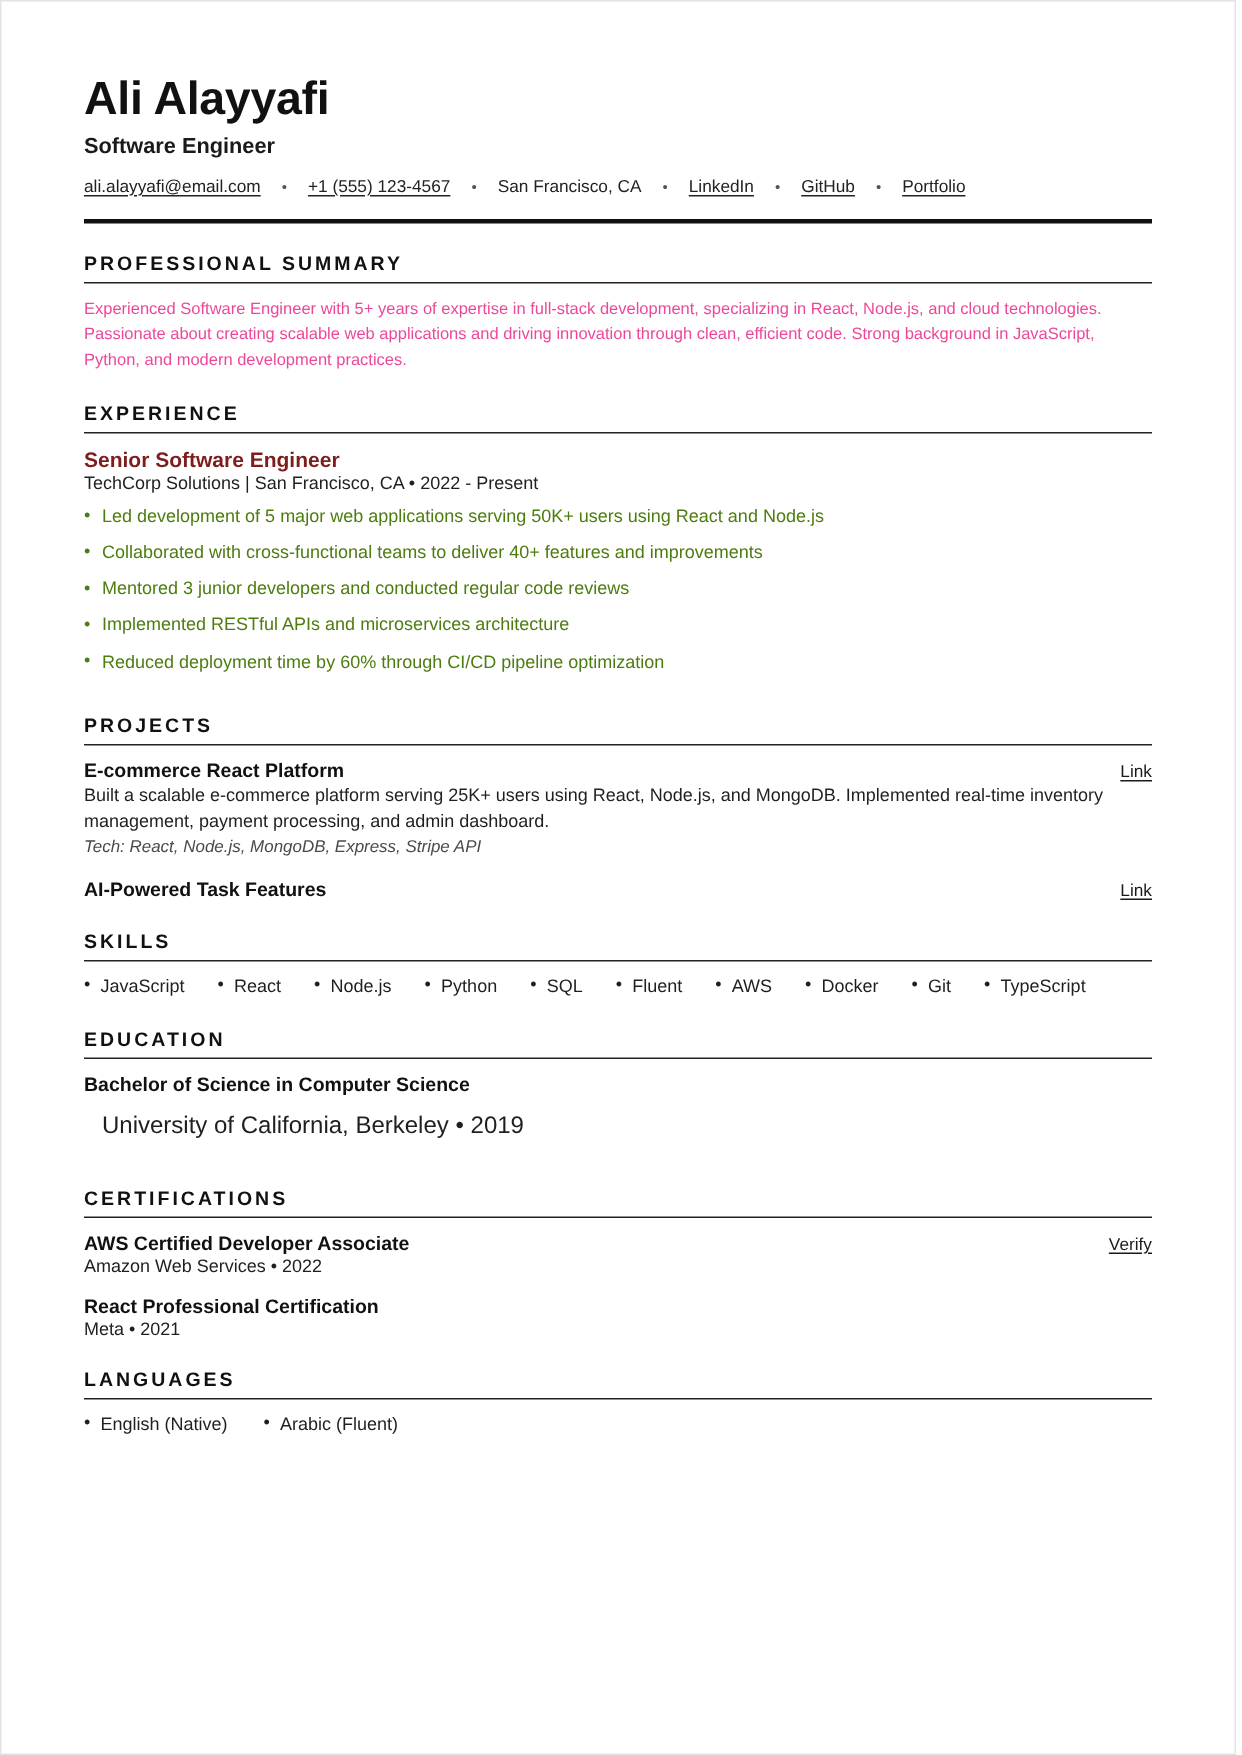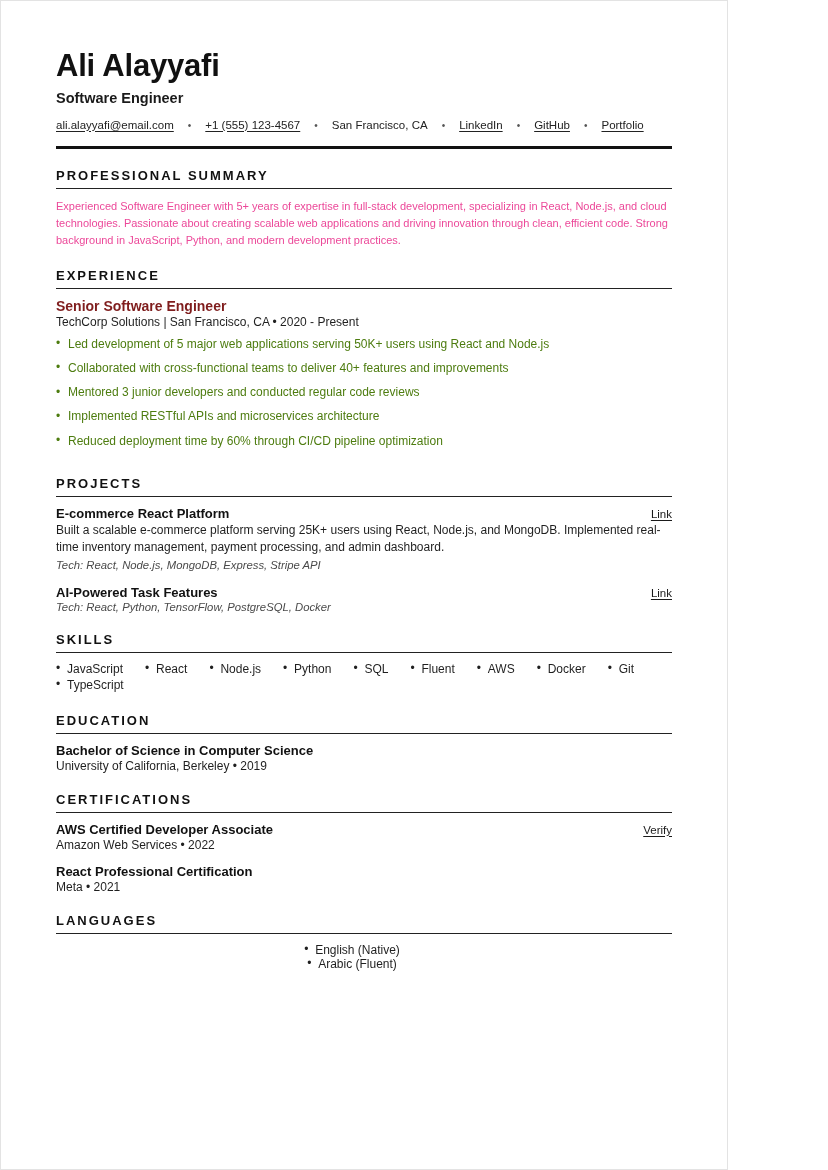--- a/index.html
+++ b/index.html
@@ -10,21 +10,21 @@
   }
   body {
     width: 828px;
     height: 1170px;
     font-family: "Liberation Sans", sans-serif;
     color: #1a1a1a;
     -webkit-font-smoothing: antialiased;
   }
 
   .page {
-    width: 728px;
+    width: 824px;
     height: 1170px;
     background: #ffffff;
     border: 1px solid #e3e3e3;
     padding: 48px 55px 0 55px;
     position: relative;
   }
 
   
   .resume-header { padding-bottom: 0; }
   .full-name {
@@ -180,22 +180,22 @@
   }
 
   
   .edu-degree {
     font-size: 13px;
     font-weight: bold;
     margin: 0 0 1px 0;
     color: #111111;
   }
   .edu-meta {
-    font-size: 12px;
-    margin: 0;
+    font-size: 16px;
+    margin: 12px;
     color: #1f1f1f;
   }
 
   
   .cert { margin-bottom: 12px; }
   .cert:last-child { margin-bottom: 0; }
   .cert-top {
     display: flex;
     justify-content: space-between;
     align-items: baseline;
@@ -209,22 +209,21 @@
   .cert-meta {
     font-size: 12px;
     color: #1f1f1f;
     margin: 0;
   }
 
   
   .lang-row {
     display: flex;
     flex-wrap: wrap;
-    align-items: center;
-    flex-direction: column;
+    align-items: flex-end;
   }
   .lang-item {
     font-size: 12px;
     color: #1f1f1f;
     margin-right: 24px;
     padding-left: 11px;
     position: relative;
     white-space: nowrap;
   }
   .lang-item::before {
@@ -263,21 +262,21 @@
     <hr class="section-rule">
     <p class="summary-text">Experienced Software Engineer with 5+ years of expertise in full-stack development, specializing in React, Node.js, and cloud technologies. Passionate about creating scalable web applications and driving innovation through clean, efficient code. Strong background in JavaScript, Python, and modern development practices.</p>
   </div>
 
   <div class="section">
     <div class="section-title">EXPERIENCE</div>
     <hr class="section-rule">
     <div id="experience-list">
         <div class="job">
           <div class="job-heading">Senior Software Engineer</div>
-          <div class="job-meta">TechCorp Solutions | San Francisco, CA • 2020 - Present</div>
+          <div class="job-meta">TechCorp Solutions | San Francisco, CA • 2022 - Present</div>
           <ul class="bullet-list">
             <li>Led development of 5 major web applications serving 50K+ users using React and Node.js</li>
             <li>Collaborated with cross-functional teams to deliver 40+ features and improvements</li>
             <li>Mentored 3 junior developers and conducted regular code reviews</li>
             <li>Implemented RESTful APIs and microservices architecture</li>
             <li>Reduced deployment time by 60% through CI/CD pipeline optimization</li>
           </ul>
         </div>
       </div>
   </div>
@@ -292,21 +291,20 @@
             <span class="project-link">Link</span>
           </div>
           <p class="project-desc">Built a scalable e-commerce platform serving 25K+ users using React, Node.js, and MongoDB. Implemented real-time inventory management, payment processing, and admin dashboard.</p>
           <p class="project-tech">Tech: React, Node.js, MongoDB, Express, Stripe API</p>
         </div>
         <div class="project">
           <div class="project-top">
             <span class="project-name">AI-Powered Task Features</span>
             <span class="project-link">Link</span>
           </div>
-          <p class="project-tech">Tech: React, Python, TensorFlow, PostgreSQL, Docker</p>
         </div>
       </div>
   </div>
 
   <div class="section">
     <div class="section-title">SKILLS</div>
     <hr class="section-rule">
     <div class="skills-row" id="skills-row">
         <span class="skill-item">JavaScript</span>
         <span class="skill-item">React</span>

